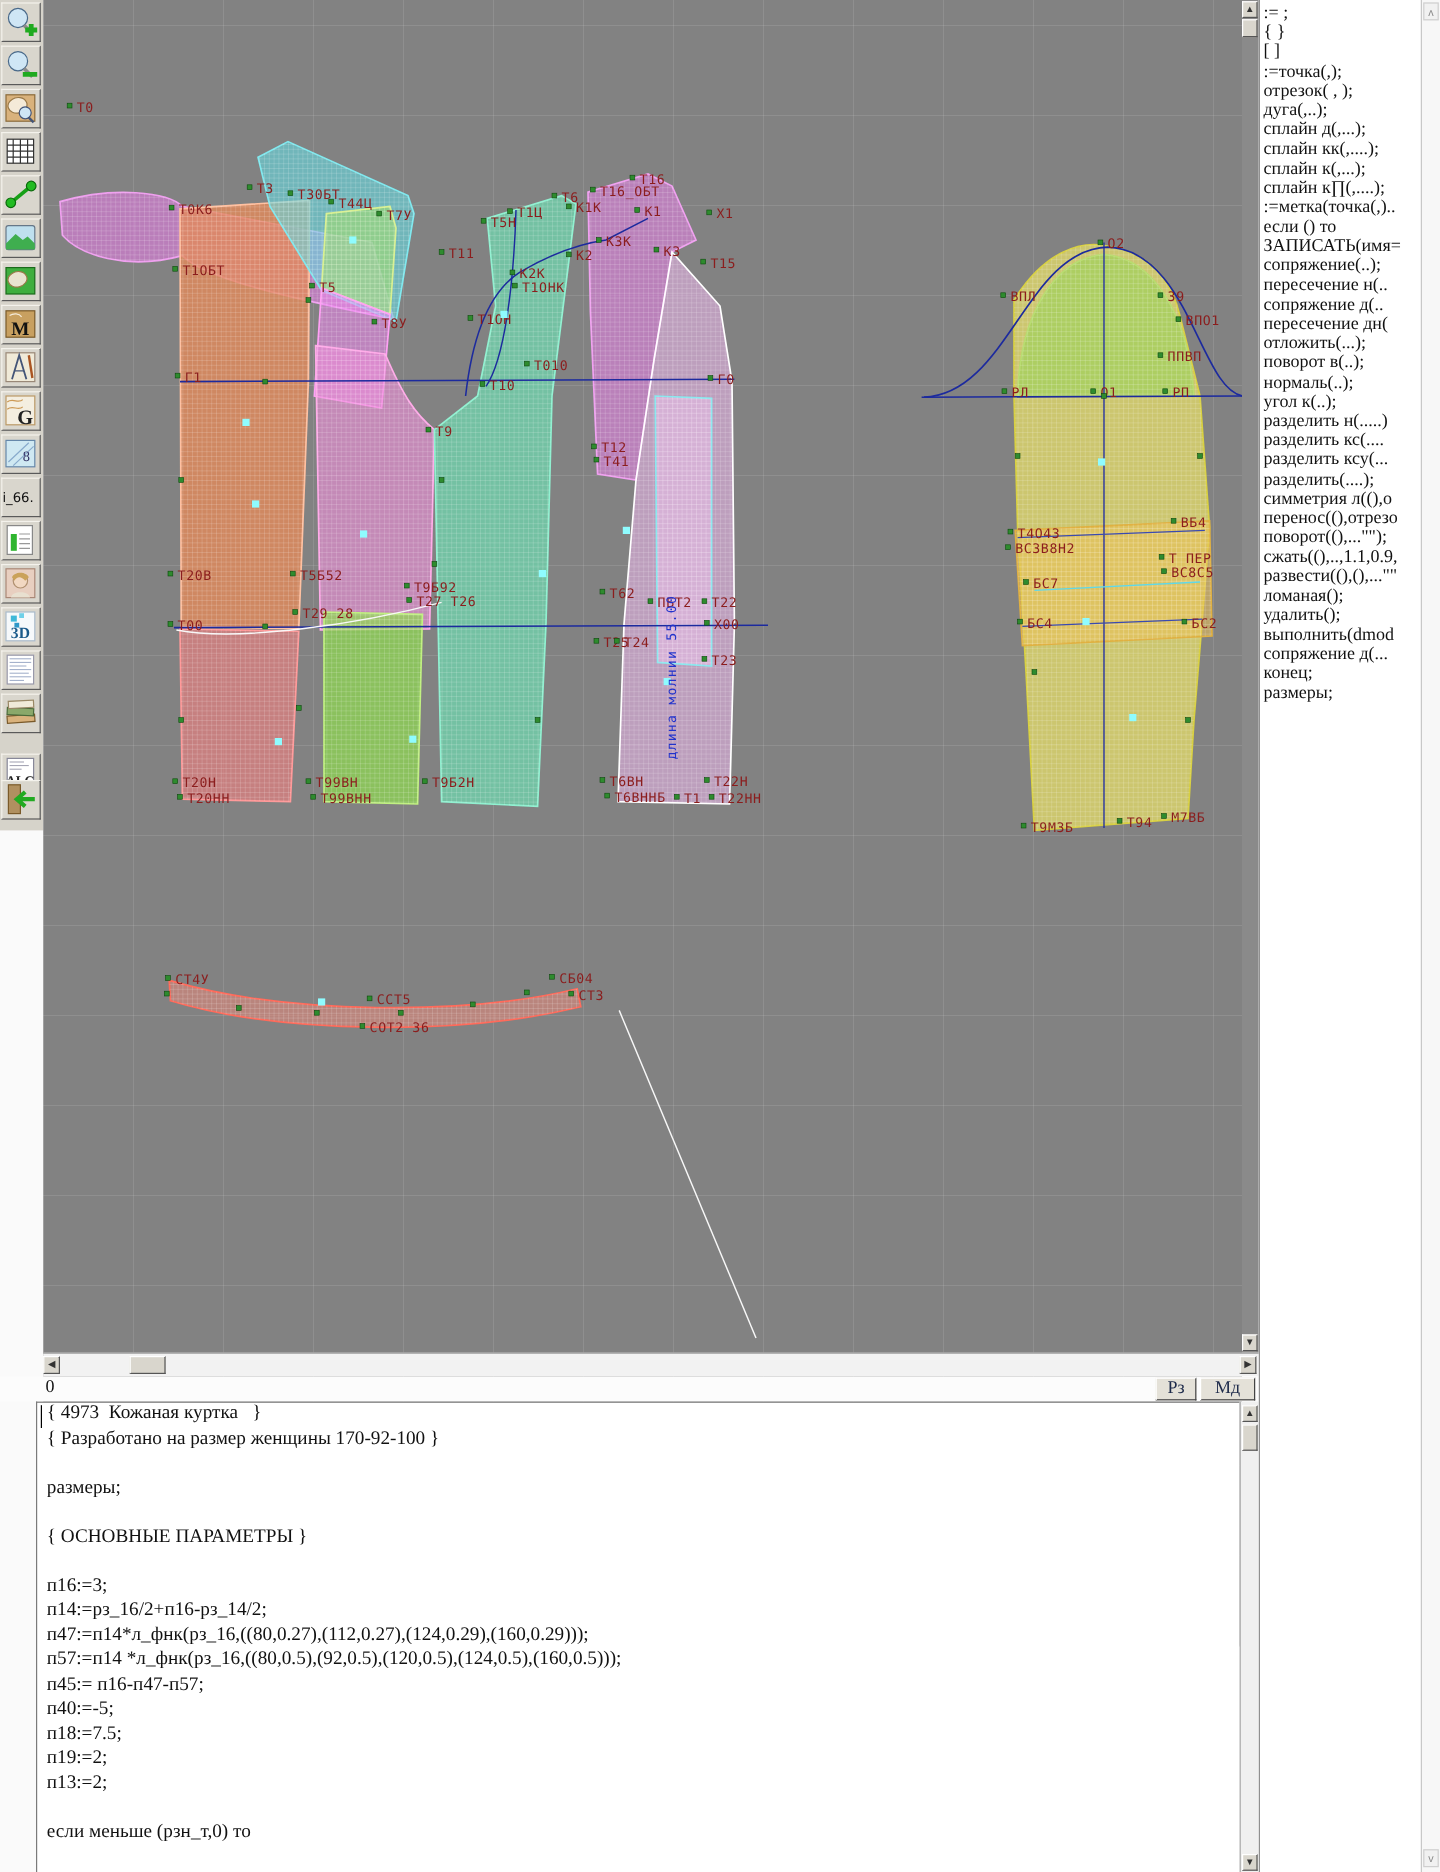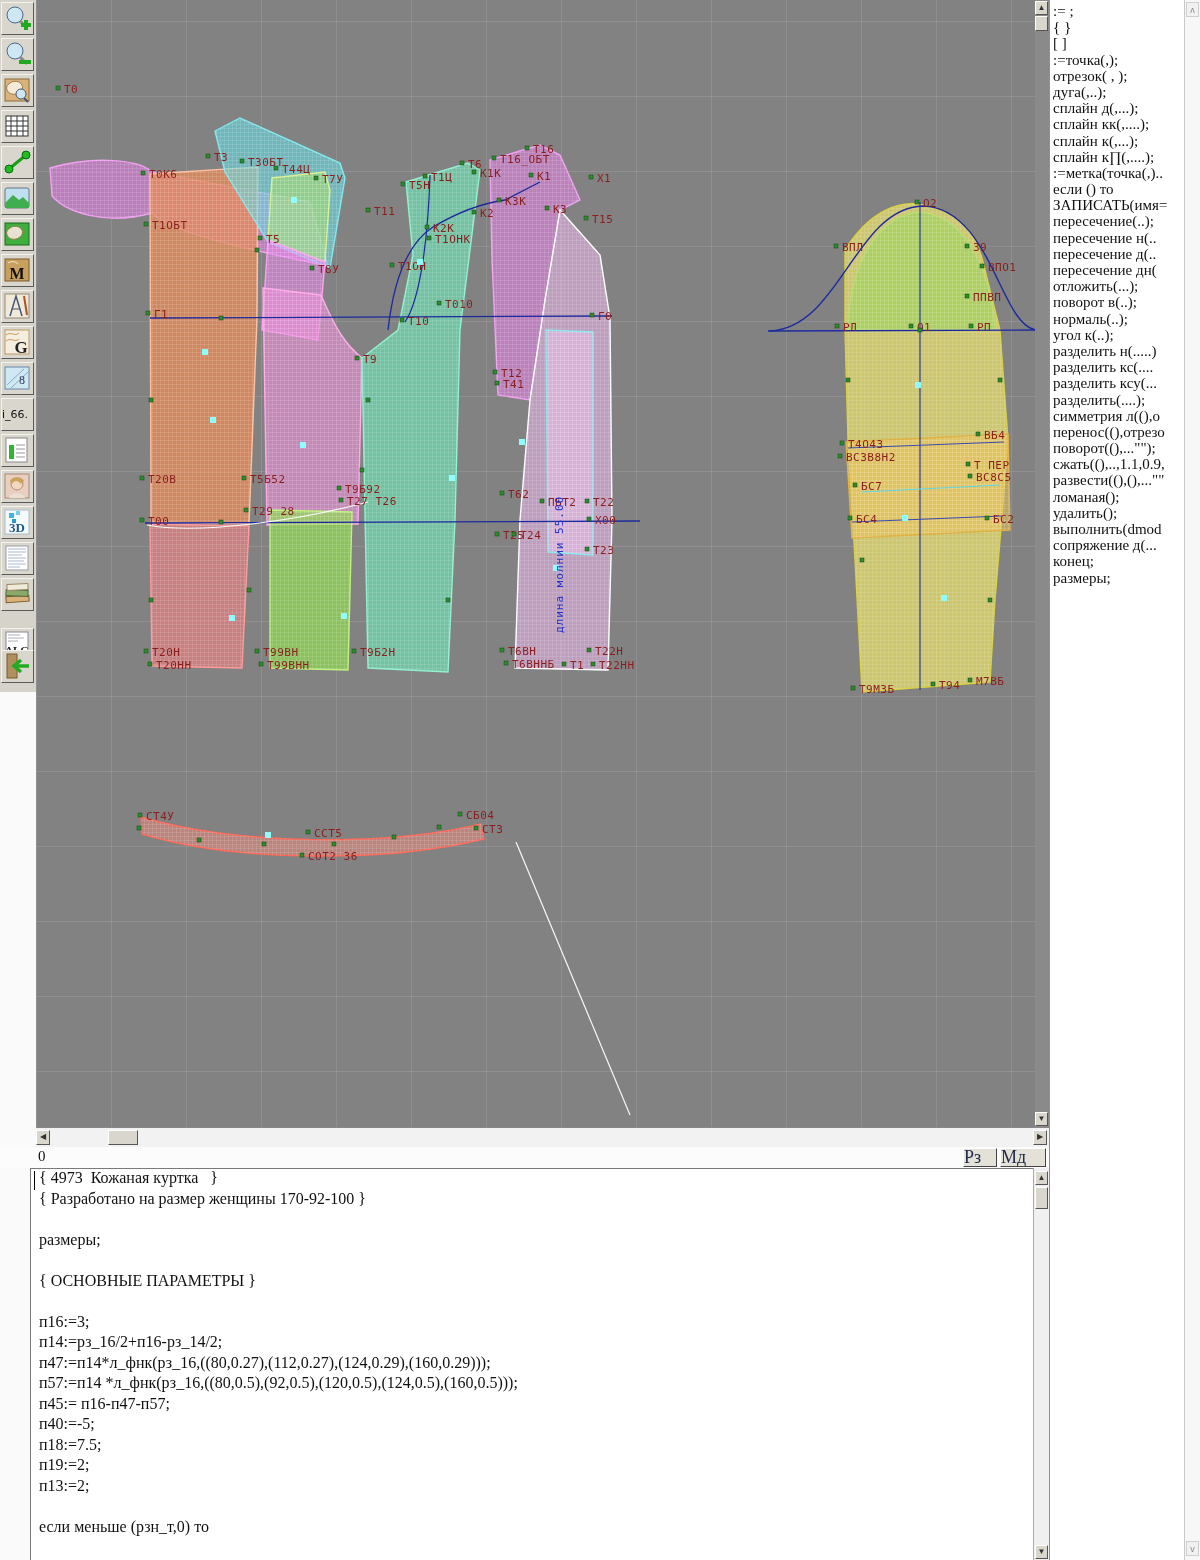--- a/index.html
+++ b/index.html
@@ -20,21 +20,21 @@
   .sbtn{position:absolute;background:#d9d6cd;border:1px solid;border-color:#fff #555 #555 #fff;
         box-sizing:border-box;font-size:8px;color:#333;text-align:center;line-height:11px;}
   .sthumb{position:absolute;background:#d9d6cd;border:1px solid;border-color:#fff #555 #555 #fff;box-sizing:border-box;}
   #vscroll{left:1035px;top:0;width:14px;height:1127px;background:#8a8a8a;}
   #hscroll{left:36px;top:1127px;width:1013px;height:20px;background:#f2f2f2;border-top:1px solid #888;box-sizing:border-box;}
   
   #statusrow{left:0;top:1147px;width:1049px;height:21px;background:#fcfcfc;}
   #statuszero{left:38px;top:1148px;font-family:"Liberation Serif",serif;font-size:15px;color:#111;}
   .minibtn{position:absolute;top:1148px;height:19px;background:#e4e1d8;border:1px solid;
            border-color:#fff #444 #444 #fff;box-sizing:border-box;font-family:"Liberation Serif",serif;
-           font-size:18px;color:#1d2a4a;text-align:left;line-height:16px;}
+           font-size:15px;color:#1d2a4a;text-align:center;line-height:16px;}
   
   #editor{left:30px;top:1168px;width:1003px;height:456px;background:#fff;
           border-top:1px solid #7a7a7a;border-left:1px solid #7a7a7a;box-sizing:border-box;overflow:hidden;}
   .eline{font-family:"Liberation Serif",serif;font-size:16px;color:#111;height:20.5px;
          white-space:pre;padding-left:8px;}
   #caret{left:34px;top:1171px;width:1px;height:19px;background:#000;}
   #editscroll{left:1033px;top:1168px;width:16px;height:392px;background:#f0f0f0;border-left:1px solid #aaa;box-sizing:border-box;}
   
   #cmdpanel{left:1049px;top:0;width:135px;height:1560px;background:#fff;border-left:1px solid #909090;
             box-sizing:border-box;overflow:hidden;}
@@ -476,23 +476,23 @@
       <div class="cmd">:=точка(,);</div>
       <div class="cmd">отрезок( , );</div>
       <div class="cmd">дуга(,..);</div>
       <div class="cmd">сплайн  д(,...);</div>
       <div class="cmd">сплайн  кк(,....);</div>
       <div class="cmd">сплайн  к(,...);</div>
       <div class="cmd">сплайн  к∏(,....);</div>
       <div class="cmd">:=метка(точка(,)..</div>
       <div class="cmd">если () то</div>
       <div class="cmd">ЗАПИСАТЬ(имя=</div>
-      <div class="cmd">пересечение(..);</div>
+      <div class="cmd">сопряжение(..);</div>
       <div class="cmd">пересечение  н(..</div>
-      <div class="cmd">пересечение  д(..</div>
+      <div class="cmd">сопряжение  д(..</div>
       <div class="cmd">пересечение  дн(</div>
       <div class="cmd">отложить(...);</div>
       <div class="cmd">поворот  в(..);</div>
       <div class="cmd">нормаль(..);</div>
       <div class="cmd">угол  к(..);</div>
       <div class="cmd">разделить  н(.....)</div>
       <div class="cmd">разделить  кс(....</div>
       <div class="cmd">разделить  ксу(...</div>
       <div class="cmd">разделить(....);</div>
       <div class="cmd">симметрия  л((),о</div>

